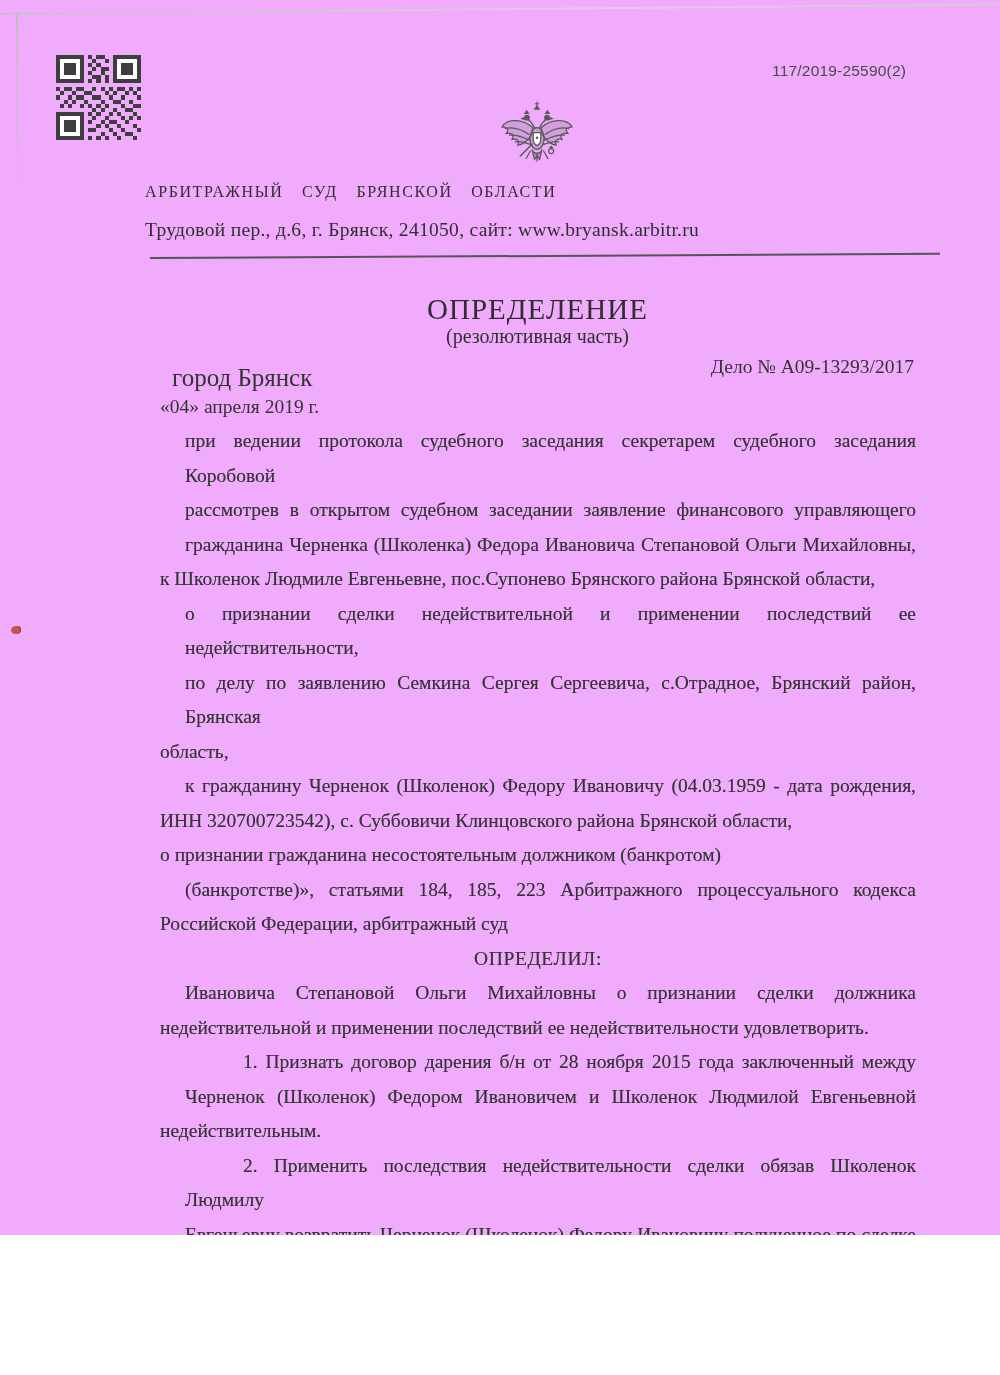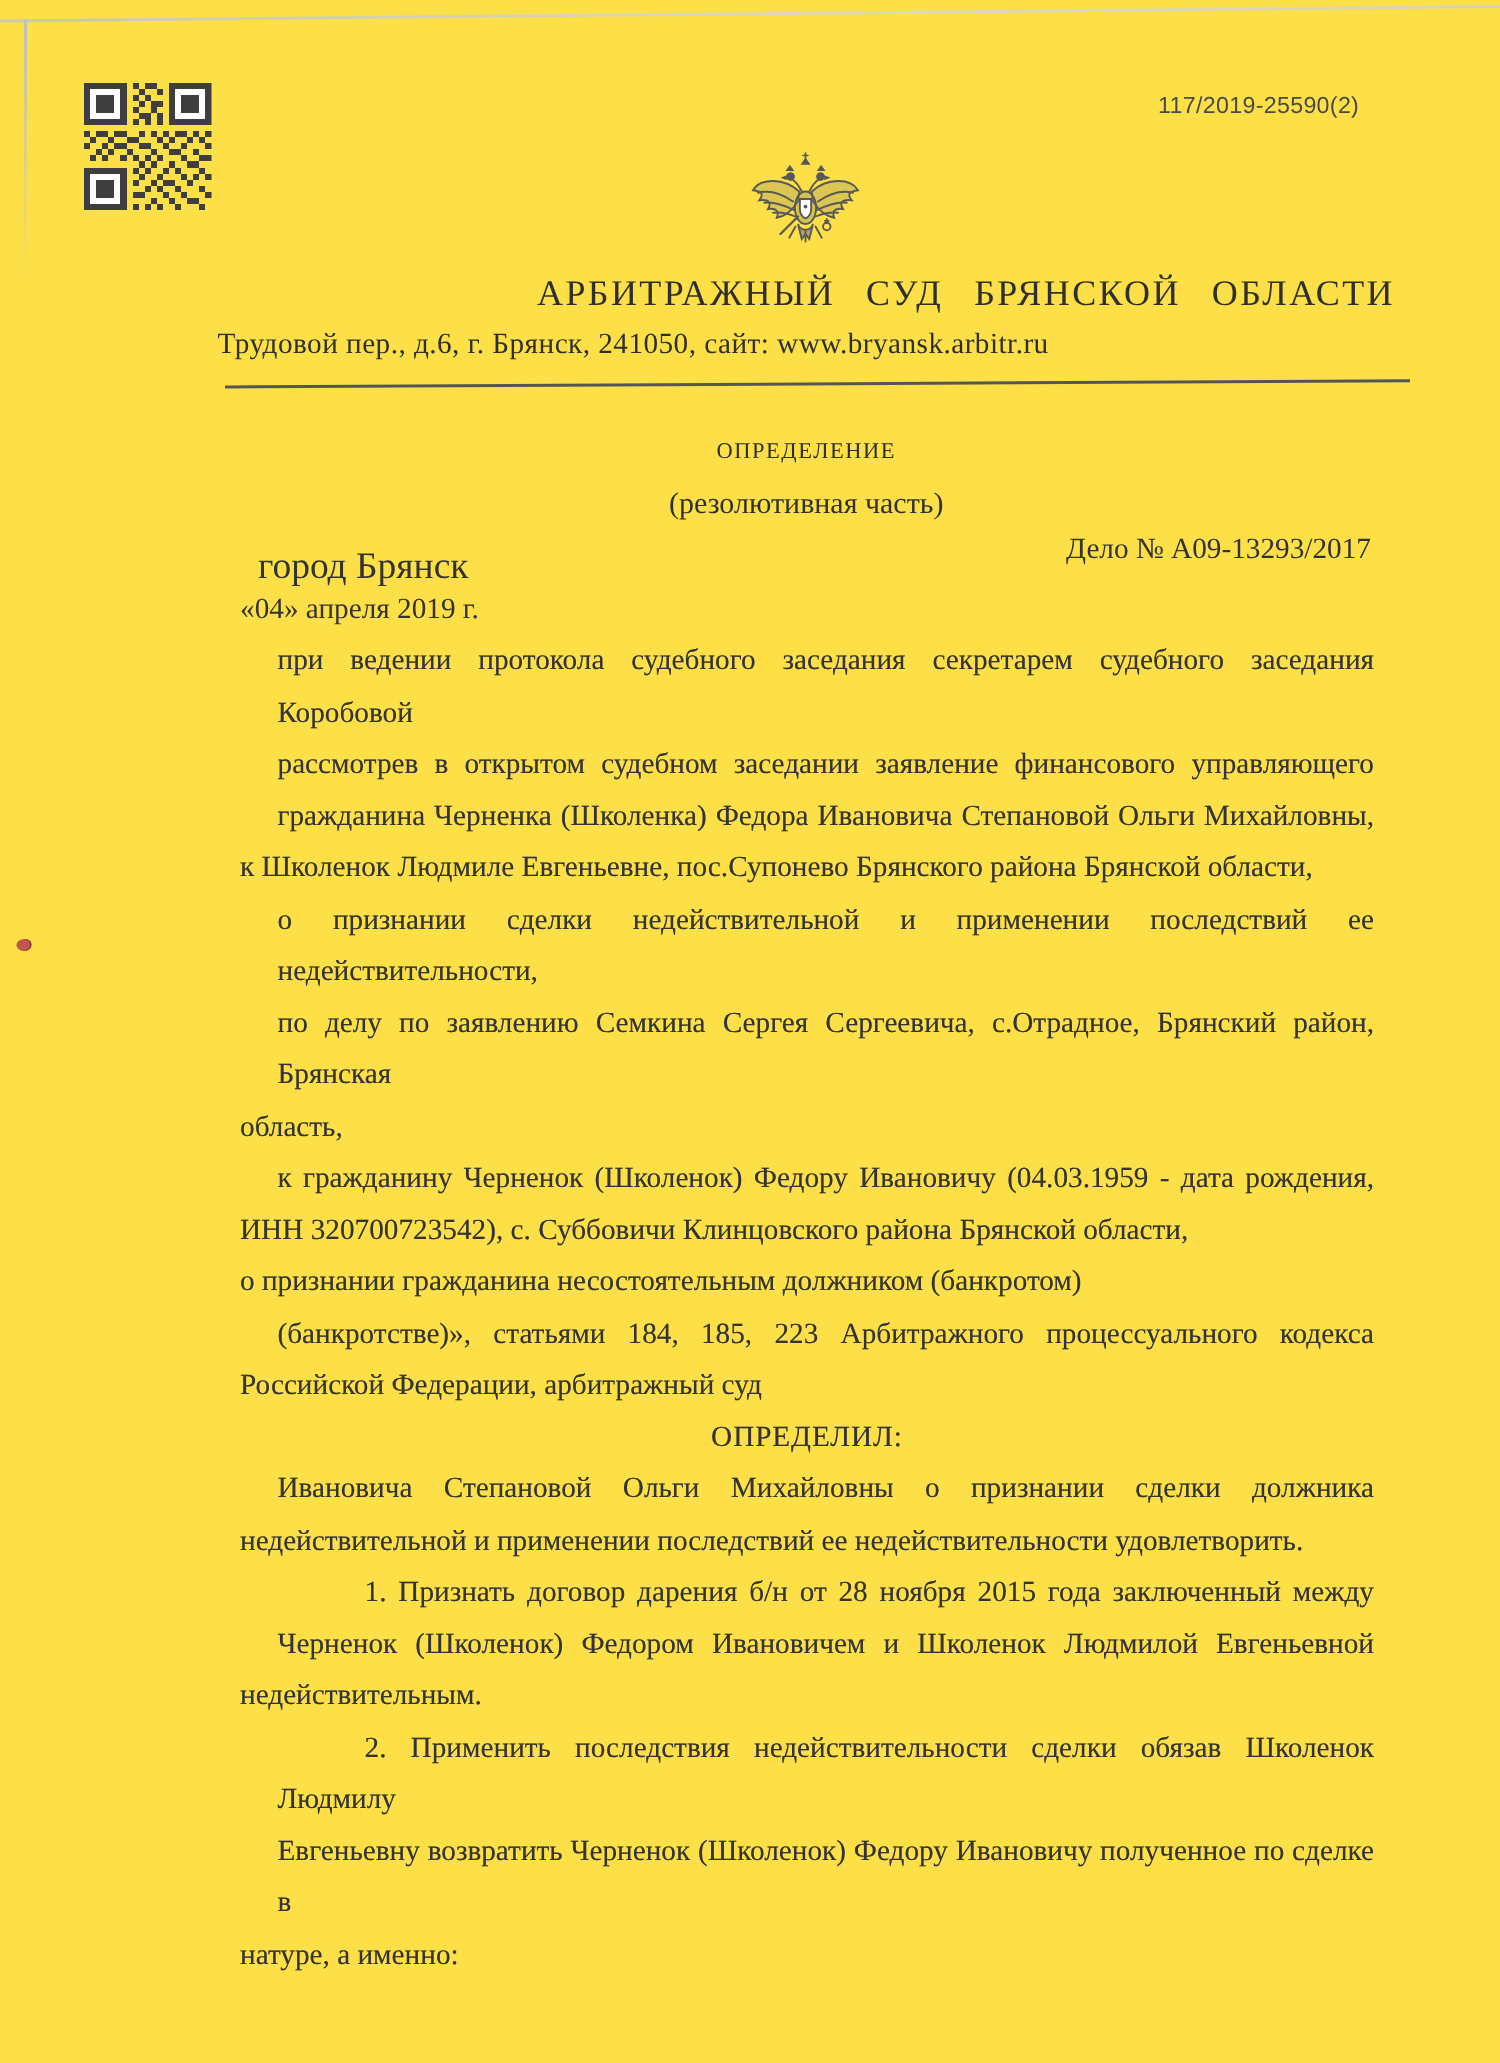--- a/index.html
+++ b/index.html
@@ -1,19 +1,19 @@
 <!DOCTYPE html>
 <html><head>
 <meta charset="utf-8">
 <style>
   html,body{margin:0;padding:0;}
   .page{
     position:relative;
-    width:1000px;height:1375px;
-    background:#fde047;
+    width:1000px;height:1235px;
+    background:#f0abfc;
     font-family:"Liberation Serif", serif;
     color:#333;
     overflow:hidden;
   }
   
   .edge-top{
     position:absolute;left:0;top:13px;width:1010px;height:1.6px;
     background:linear-gradient(to right,#c2c2c2,#d8d8d8 60%,#cFcFcF);
     transform:rotate(-0.55deg);transform-origin:left center;opacity:.8;
   }
@@ -28,34 +28,34 @@
   }
   .qr{position:absolute;left:56px;top:55px;width:85px;height:85px;}
   .docnum{
     position:absolute;left:772px;top:62px;
     font-family:"Liberation Sans", sans-serif;
     font-size:15.5px;color:#4a4a4a;letter-spacing:.2px;
   }
   .emblem{position:absolute;left:494px;top:101px;width:86px;height:80px;}
   .court{
     position:absolute;left:145px;top:183px;width:785px;
-    text-align:right;font-size:24px;color:#2f2f2f;
+    text-align:left;font-size:16px;color:#2f2f2f;
     letter-spacing:1.6px;word-spacing:13px;
   }
   .addr{
     position:absolute;left:145px;top:219px;width:785px;
     font-size:19.5px;color:#2f2f2f;letter-spacing:.3px;
   }
   .rule{
     position:absolute;left:150px;top:257px;width:790px;height:0;
     border-top:2px solid #555;transform:rotate(-0.3deg);transform-origin:left center;
   }
   .title{
     position:absolute;left:145px;top:293px;width:785px;
-    text-align:center;font-size:15px;letter-spacing:1px;color:#2e2e2e;
+    text-align:center;font-size:29px;letter-spacing:1px;color:#2e2e2e;
   }
   .subtitle{
     position:absolute;left:145px;top:325px;width:785px;
     text-align:center;font-size:20px;color:#303030;
   }
   .city{position:absolute;left:172px;top:364px;font-size:25px;}
   .casenum{position:absolute;right:86px;top:356px;font-size:19.5px;}
   .date{position:absolute;left:160px;top:396px;font-size:19.5px;}
   .body-block{
     position:absolute;left:160px;top:424px;width:756px;

